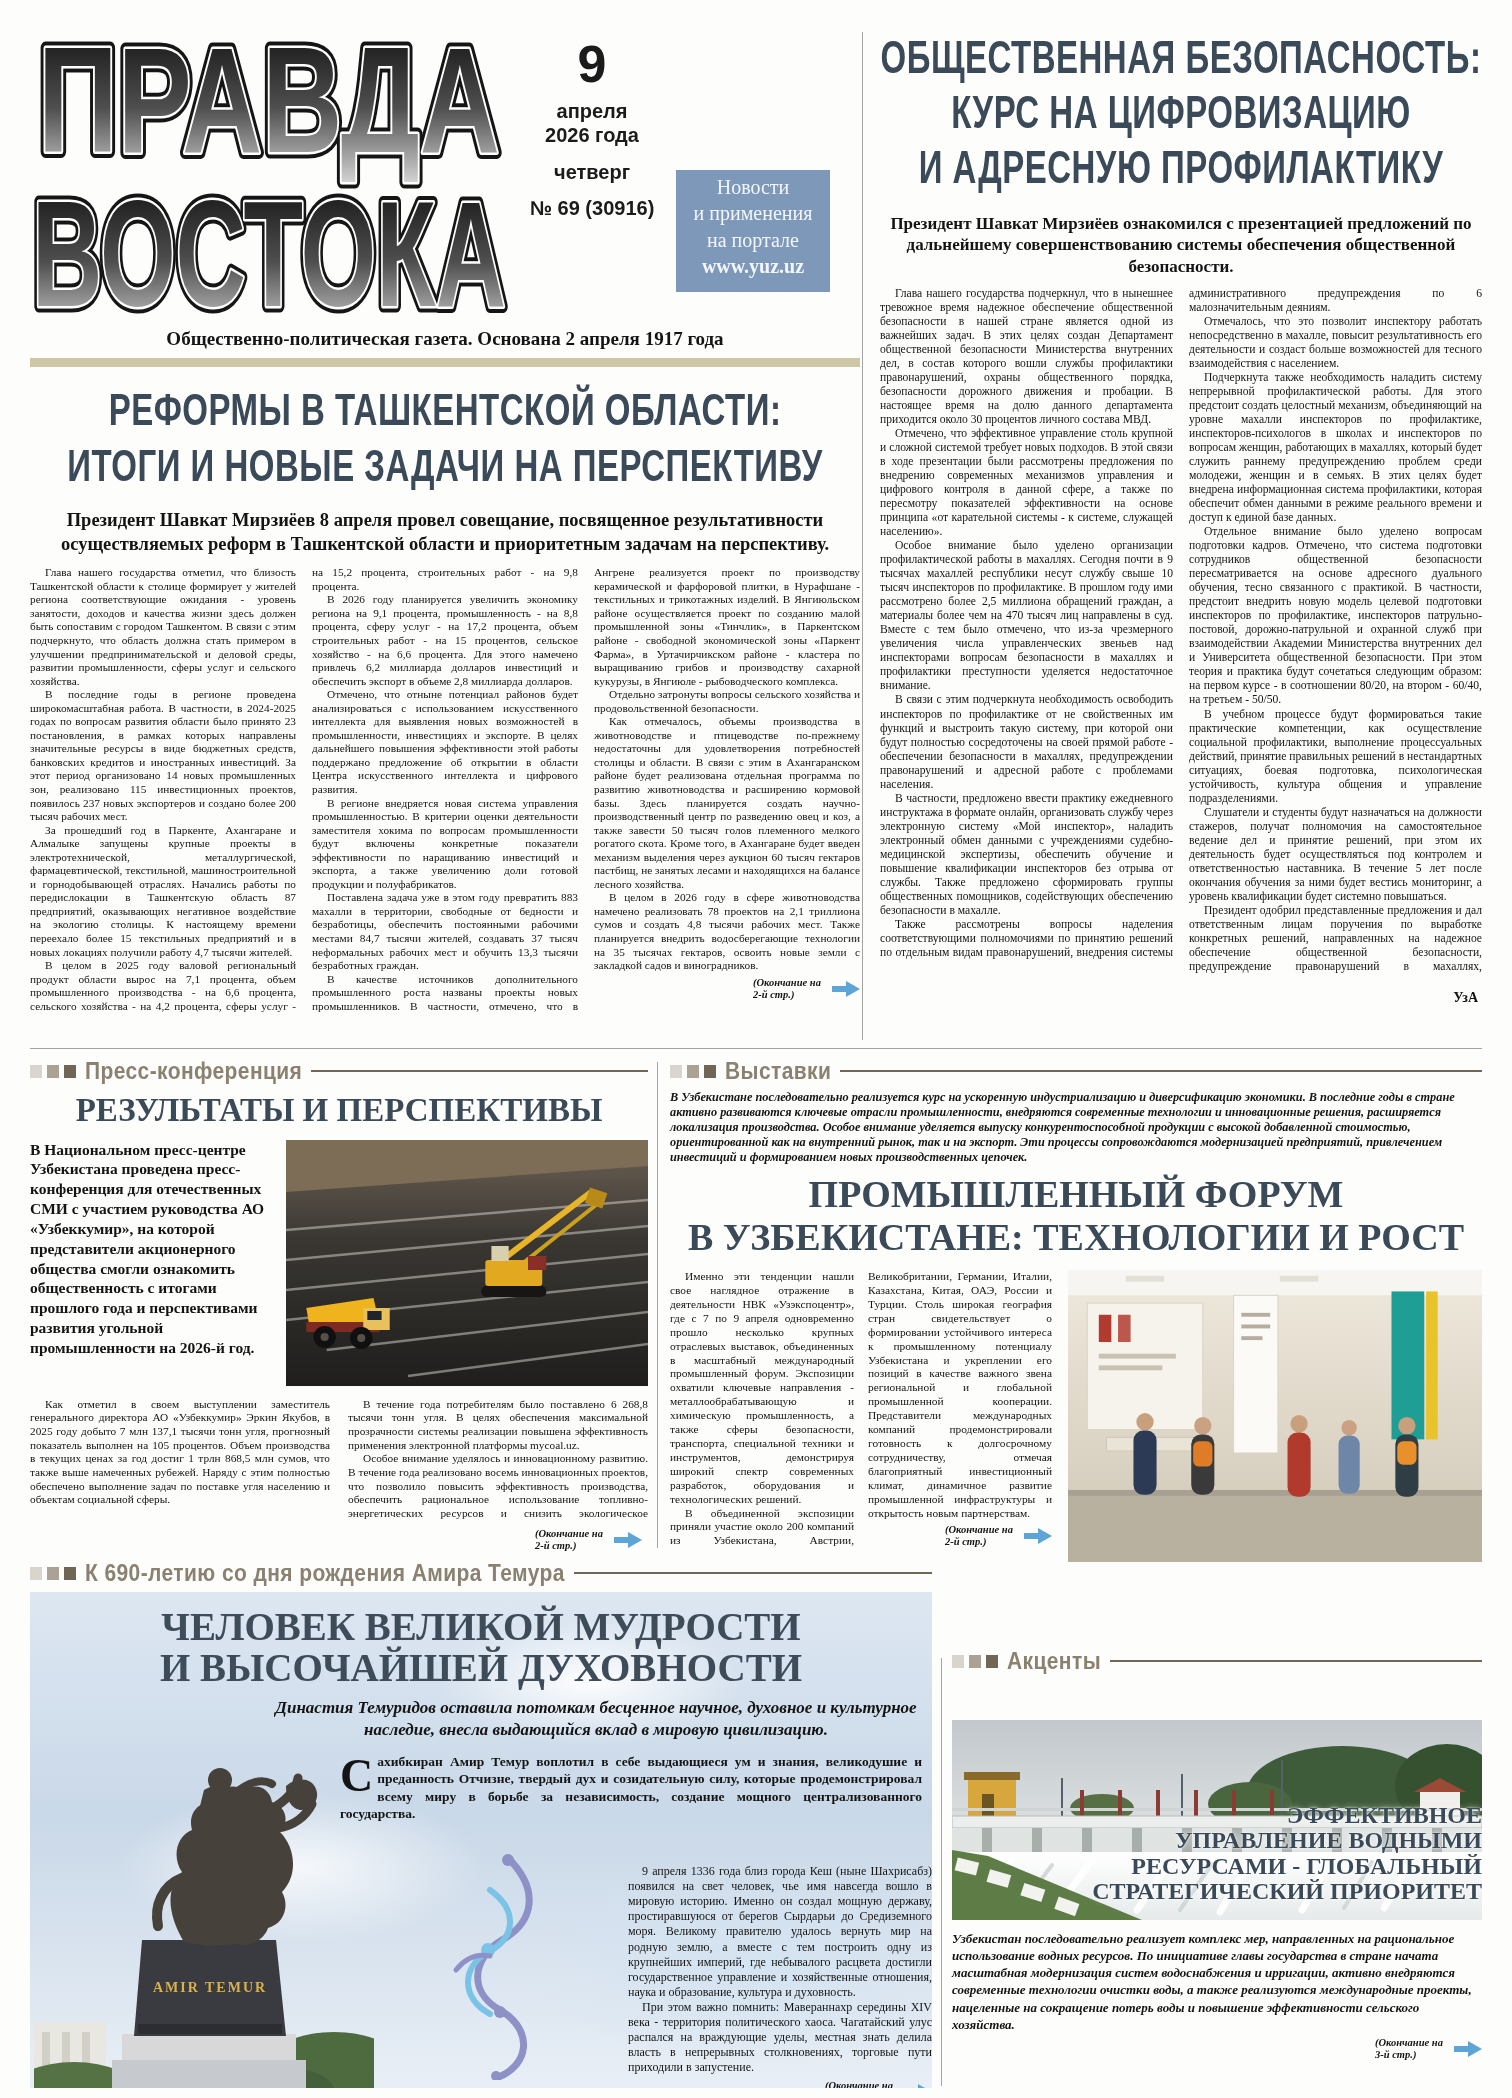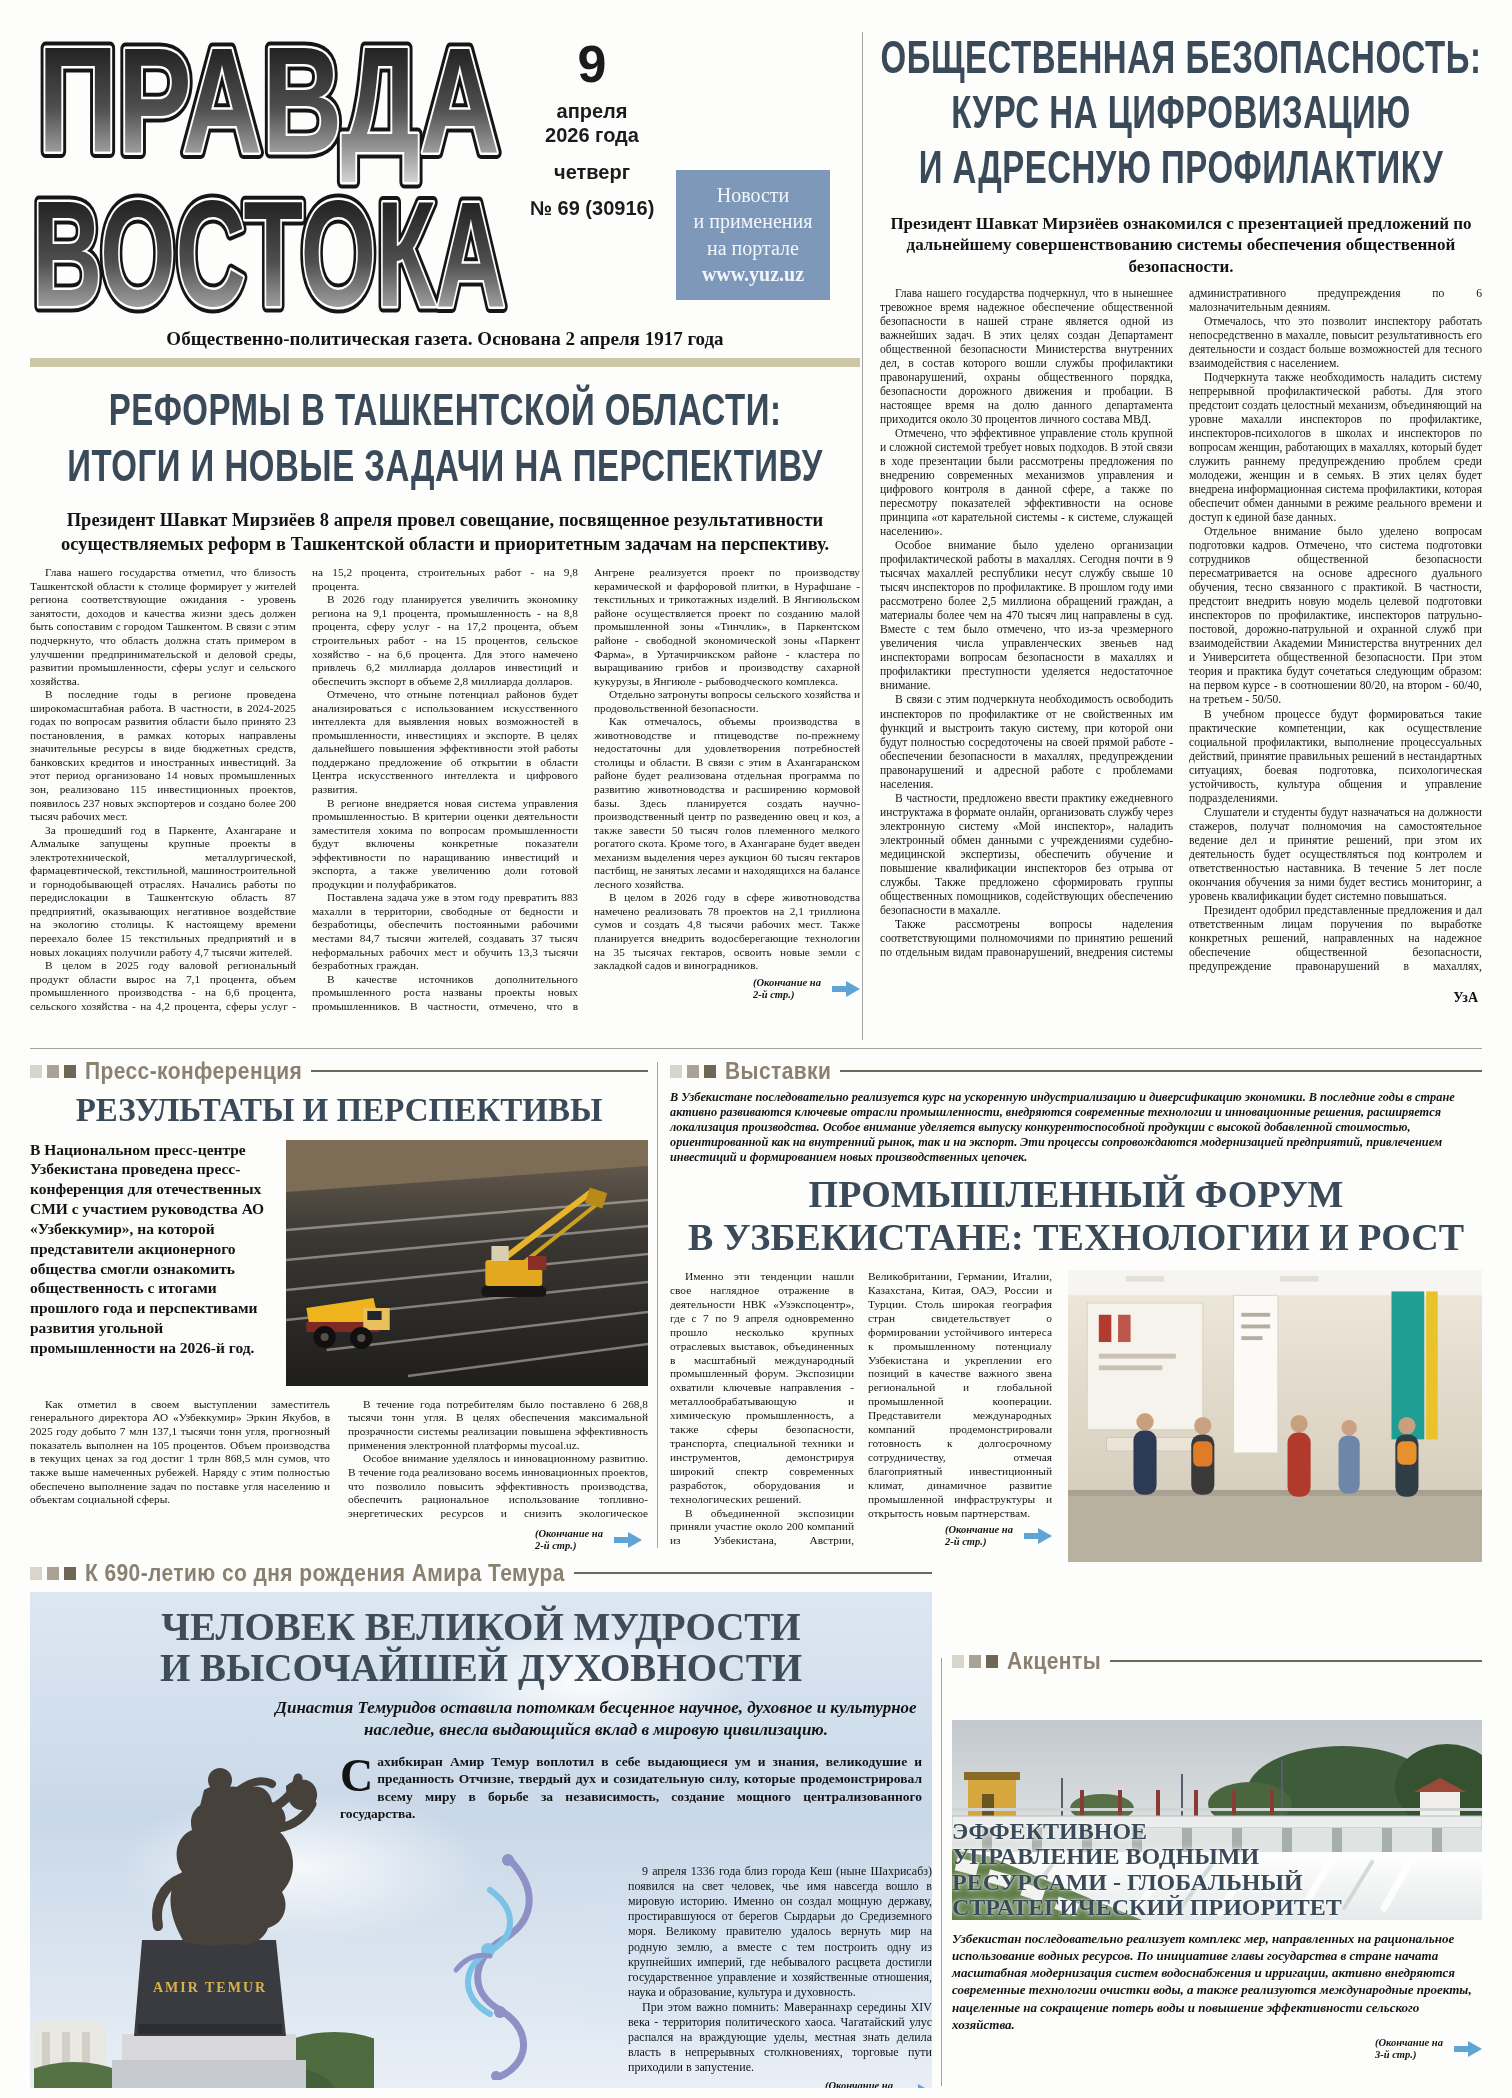--- a/index.html
+++ b/index.html
@@ -12,21 +12,21 @@
   
   .masthead-row{display:flex;align-items:flex-start;height:300px;}
   .logo-box{width:478px;height:296px;}
   .datecol{width:168px;text-align:center;font-family:"Liberation Sans",sans-serif;
            font-weight:bold;color:#1b1b1b;padding-top:16px;}
   .date-day{font-size:52px;line-height:.95;}
   .date-month{font-size:20px;line-height:1.2;margin-top:10px;}
   .date-weekday{font-size:20px;margin-top:14px;}
   .date-issue{font-size:20px;margin-top:13px;}
   .portal-box{width:146px;background:#7e98ba;color:#f2f6fb;text-align:center;
-              padding:12px 4px 12px;font-size:20px;line-height:1.32;margin-top:146px;}
+              padding:4px 4px 12px;font-size:20px;line-height:1.32;margin-top:146px;}
   .portal-url{font-weight:bold;}
   .mast-subtitle{text-align:center;font-weight:bold;font-size:19px;margin-top:4px;}
   .tanbar{height:9px;background:#cdc7a6;margin-top:8px;}
 
   
   .hl-sans{font-family:"Liberation Sans",sans-serif;font-weight:bold;color:#3b4a58;
            text-align:center;letter-spacing:.5px;}
   .reforms-hl{font-size:33px;line-height:1.26;transform:scaleY(1.32);transform-origin:50% 0;
               margin-top:16px;}
   .reforms-lede{font-weight:bold;text-align:center;font-size:18.5px;line-height:1.3;
@@ -89,21 +89,21 @@
                margin:12px 10px 0 310px;}
   .dropcap{float:left;font-size:46px;line-height:.82;font-weight:bold;padding:4px 4px 0 0;}
   .temur-body{position:absolute;left:598px;top:272px;width:304px;font-size:12px;
               line-height:1.26;text-align:justify;}
   .temur-body p{margin:0;text-indent:14px;}
   .statue{position:absolute;left:4px;bottom:0;}
   .ornament{position:absolute;left:408px;top:258px;}
 
   
   .photo-dam{height:200px;margin-top:46px;}
-  .dam-hl{position:absolute;left:0;right:0;bottom:0;text-align:left;}
+  .dam-hl{position:absolute;left:0;right:0;bottom:16px;text-align:right;}
   .water-lede{font-style:italic;font-weight:bold;font-size:13px;line-height:1.32;
               margin-top:10px;text-align:left;}
 
   
   .contin{display:flex;justify-content:flex-end;align-items:center;gap:5px;margin-top:4px;}
   .contin-text{display:inline-block;width:74px;font-style:italic;font-weight:bold;
                font-size:10.5px;line-height:1.15;text-align:left;}
   .contin-abs{position:absolute;right:6px;bottom:2px;margin-top:0;}
 </style>
 </head>

